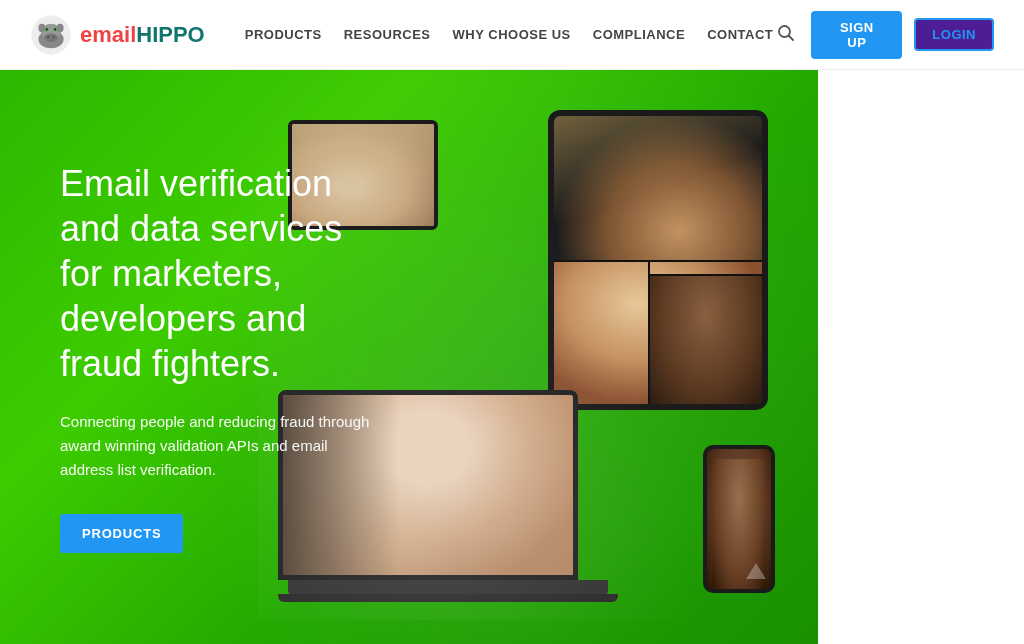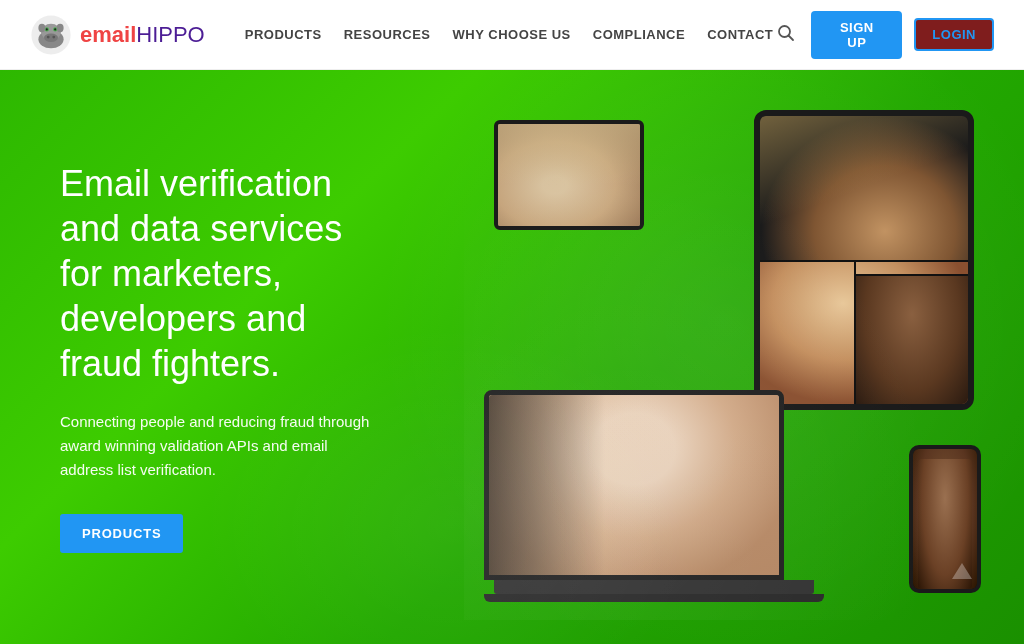--- a/index.html
+++ b/index.html
@@ -73,36 +73,36 @@
       border: none;
       border-radius: 4px;
       padding: 9px 18px;
       font-size: 13px;
       font-weight: 700;
       cursor: pointer;
       text-transform: uppercase;
       letter-spacing: 0.5px;
     }
     .btn-login {
-      background: #7f1d1d;
+      background: #4c1d95;
       color: #2196f3;
       border: 2px solid #2196f3;
       border-radius: 4px;
       padding: 7px 16px;
       font-size: 13px;
       font-weight: 700;
       cursor: pointer;
       text-transform: uppercase;
       letter-spacing: 0.5px;
     }
 
     
     #hero {
       position: relative;
-      width: 1024px;
+      width: 818px;
       height: 574px;
       background: linear-gradient(135deg, #2db800 0%, #3dcc00 30%, #22a800 60%, #1a9000 100%);
       overflow: hidden;
       display: flex;
       align-items: center;
     }
 
     
     #hero::before {
       content: '';
@@ -370,21 +370,21 @@
 
       <circle cx="24" cy="22" r="3" fill="#4caf50"></circle>
       <circle cx="36" cy="22" r="3" fill="#4caf50"></circle>
       <circle cx="24" cy="22" r="1.5" fill="#222"></circle>
       <circle cx="36" cy="22" r="1.5" fill="#222"></circle>
 
       <ellipse cx="17" cy="20" rx="5" ry="6" fill="#888"></ellipse>
       <ellipse cx="43" cy="20" rx="5" ry="6" fill="#888"></ellipse>
     </svg>
     <div class="logo-text">
-      <span>email</span><span style="color:#4c1d95;font-weight:400;">HIPPO</span>
+      <span>email</span><span style="color:#0f766e;font-weight:700;">HIPPO</span>
     </div>
   </a>
 
   <nav>
     <a href="#">PRODUCTS</a>
     <a href="#">RESOURCES</a>
     <a href="#">WHY CHOOSE US</a>
     <a href="#">COMPLIANCE</a>
     <a href="#">CONTACT</a>
   </nav>

